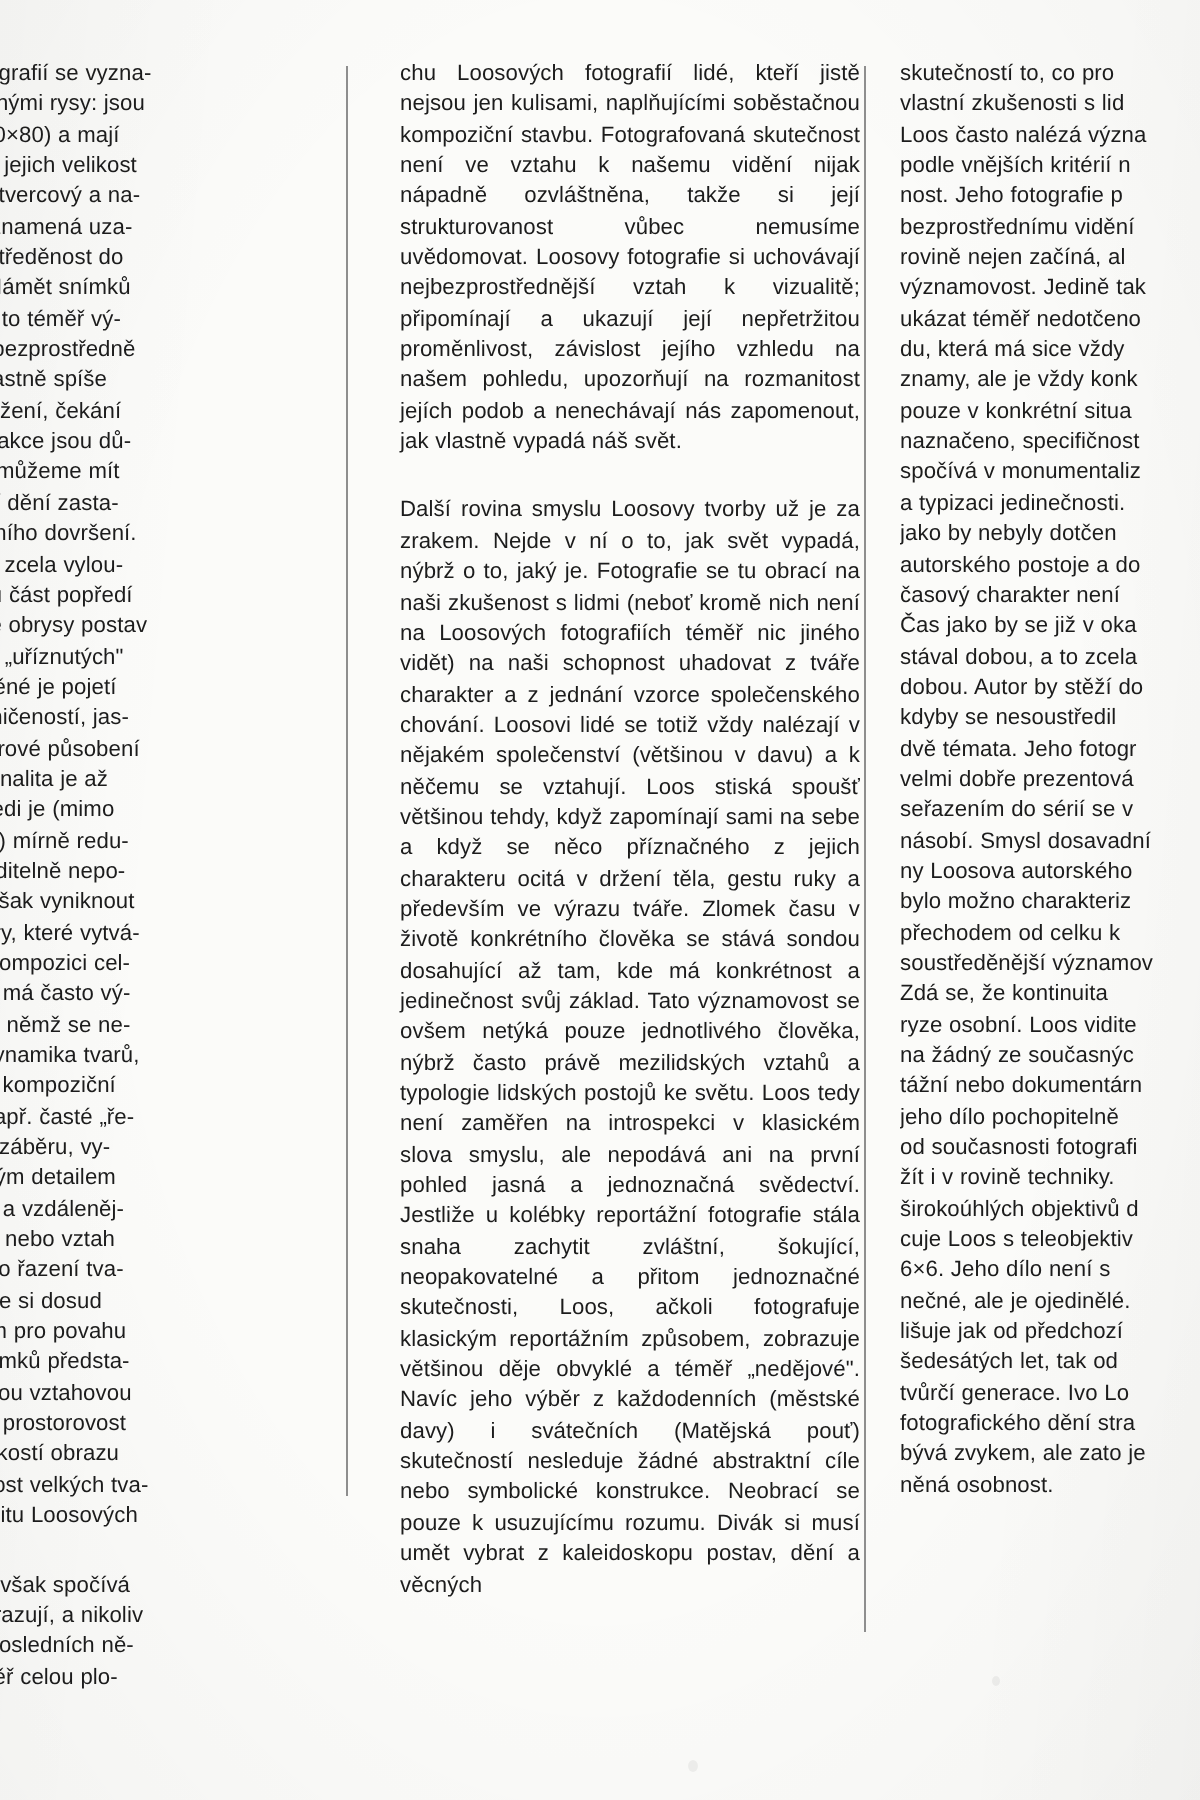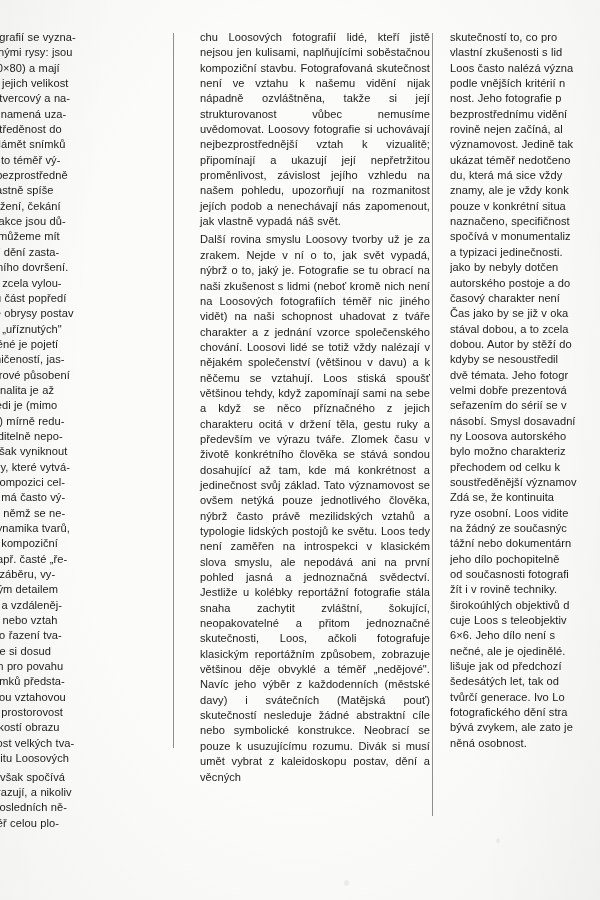--- a/index.html
+++ b/index.html
@@ -44,21 +44,21 @@
     word-spacing: 0.2px;
     -webkit-font-smoothing: none;
   }
 
   .column p {
     margin: 0;
     text-align: justify;
     hyphens: manual;
   }
   .column p + p {
-    margin-top: 3px;
+    margin-top: 19px;
   }
   .column p:last-child {
     text-align: justify;
   }
 
   
   #col-left {
     left: -52px;
     width: 215px;
     overflow: hidden;

